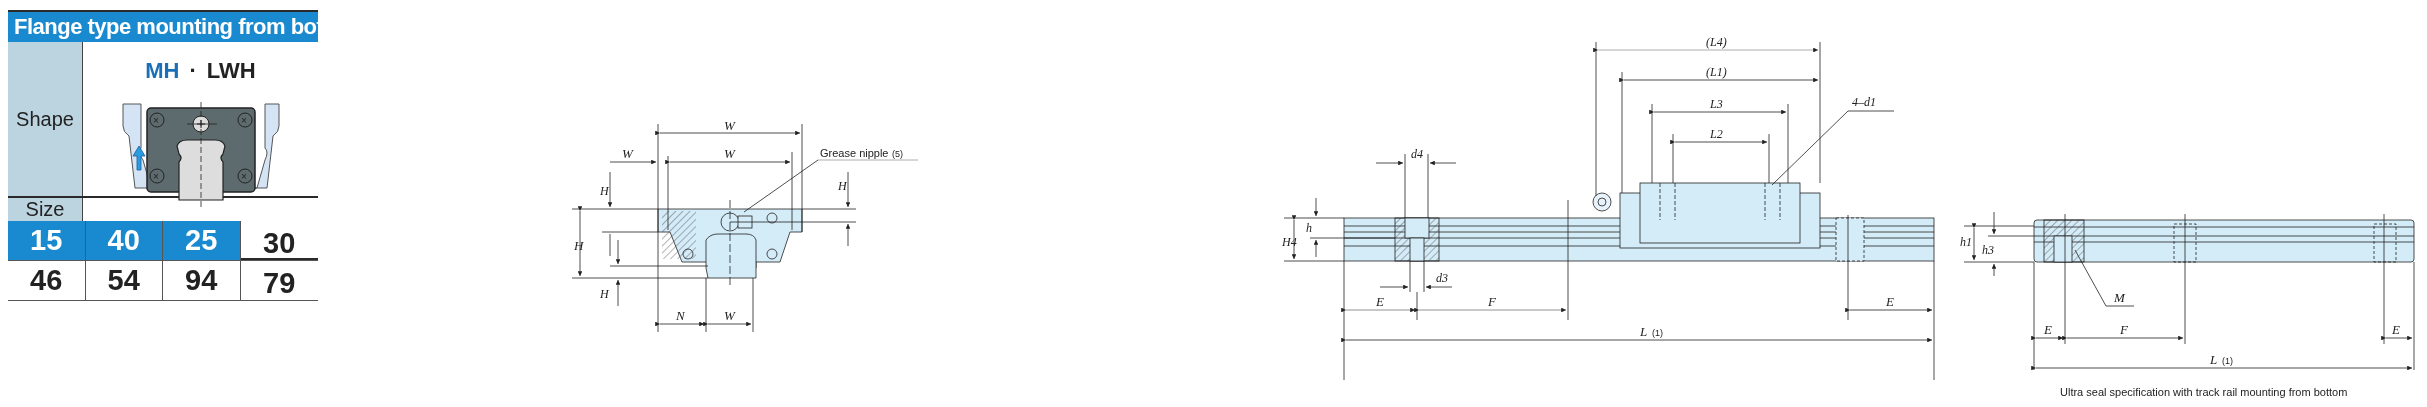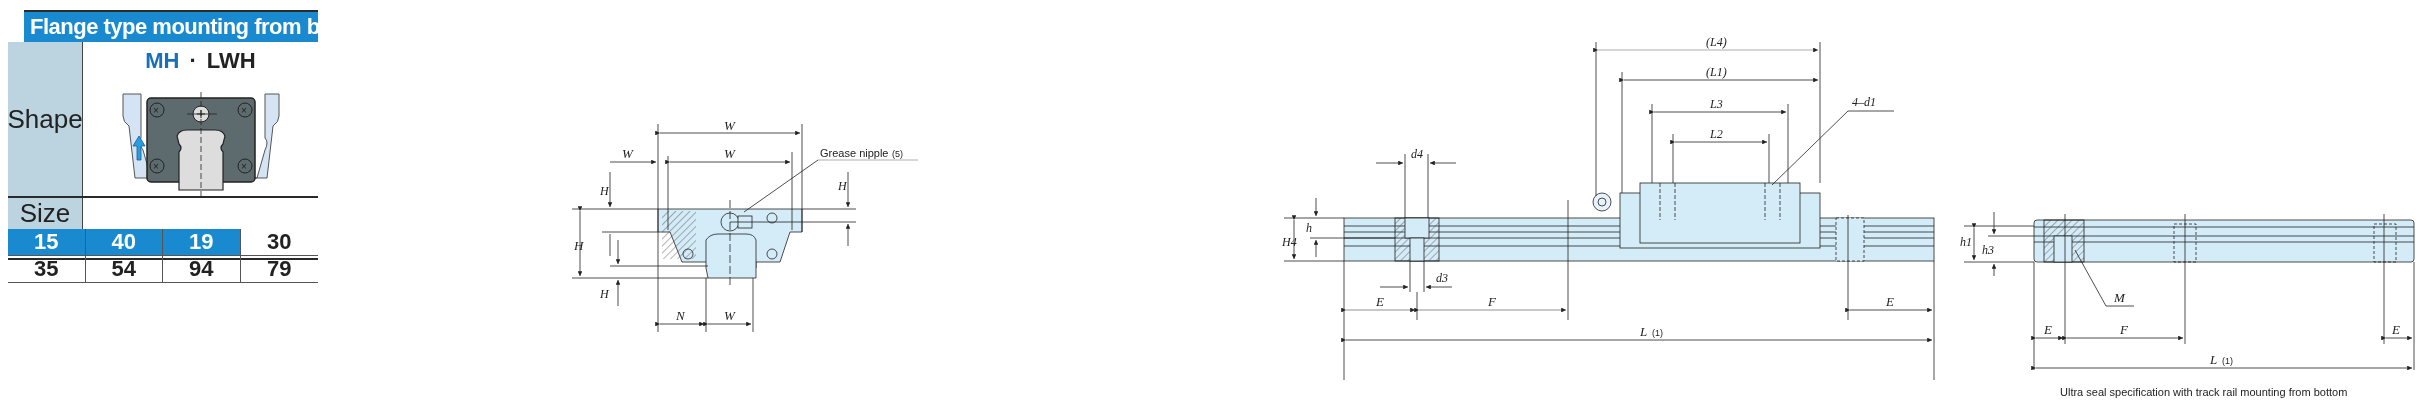--- a/index.html
+++ b/index.html
@@ -3,33 +3,33 @@
 <meta charset="utf-8">
 <style>
   html, body { margin:0; padding:0; background:#ffffff; }
   body { width:2427px; height:407px; position:relative; overflow:hidden;
          font-family:"Liberation Sans", sans-serif; }
   .abs { position:absolute; }
   
   #spec { position:absolute; left:8px; top:10px; width:310px; }
   .hdr { background:#1a8ad0; color:#fff; font-weight:bold; font-size:22px;
          height:30px; line-height:30px; padding-left:6px; letter-spacing:-0.5px;
-         border-top:2px solid #2a2a2a; white-space:nowrap;margin-left:16px; }
+         border-top:2px solid #2a2a2a; white-space:nowrap; }
   .row-shape { display:flex; height:154px; border-bottom:2px solid #2a2a2a; }
   .lbl { width:74px; background:#bcd3e0; border-right:1px solid #444;
          display:flex; align-items:center; justify-content:center;
-         font-size:26px; color:#222; }
-  .shape-cell { flex:1; position:relative; }
+         font-size:20px; color:#222; }
+  .shape-cell { flex:1; position:relative;margin-top:10px; }
   .models { position:absolute; top:6px; width:100%; text-align:center; font-weight:bold; font-size:22px; }
   .m1 { color:#1a70b8; } .dot { color:#222; margin:0 10px; } .m2 { color:#222; }
   .row-size { display:flex; height:60px; border-bottom:2px solid #2a2a2a;flex-direction:column; }
   .size-grid { flex:1; display:grid; grid-template-columns:repeat(4,1fr); grid-template-rows:1fr 1fr; }
-  .sc { display:flex; align-items:center; justify-content:center; font-weight:bold; font-size:22px;
+  .sc { display:flex; align-items:center; justify-content:center; font-weight:bold; font-size:29px;
         color:#222; border-right:1px solid #555; border-bottom:1px solid #555; }
-  .sc:nth-child(4n) { border-right:none; }
+  .sc:nth-child(4n) { border-right:none;margin-top:6px; }
   .sc.hl { background:#1a8ad0; color:#fff; }
   svg text { font-family:"Liberation Serif", serif; font-style:italic; fill:#222; }
   svg text.sans { font-family:"Liberation Sans", sans-serif; font-style:normal; }
 </style>
 </head>
 <body>
 
 <div id="spec">
   <div class="hdr">Flange type mounting from bottom</div>
   <div class="row-shape">
@@ -57,23 +57,23 @@
         <line x1="66" y1="36" x2="96" y2="36" stroke="#222" stroke-width="0.8"></line>
         <path d="M16,82 L16,68 L12,68 L18,58 L24,68 L20,68 L20,82 Z" fill="#2a9de0" stroke="#1a5a9a" stroke-width="0.8"></path>
       </svg>
     </div>
   </div>
   <div class="row-size">
     <div class="lbl">Size</div>
     <div class="size-grid">
       <div class="sc hl">15</div>
       <div class="sc hl">40</div>
-      <div class="sc hl">19</div>
+      <div class="sc hl">25</div>
       <div class="sc">30</div>
-      <div class="sc">35</div>
+      <div class="sc">46</div>
       <div class="sc">54</div>
       <div class="sc">94</div>
       <div class="sc">79</div>
     </div>
   </div>
 </div>
 
 <svg class="abs" style="left:560px;top:100px" width="380" height="240" viewBox="0 0 380 240">
   <defs>
     <marker id="ar" markerWidth="6" markerHeight="6" refX="6" refY="3" orient="auto">

